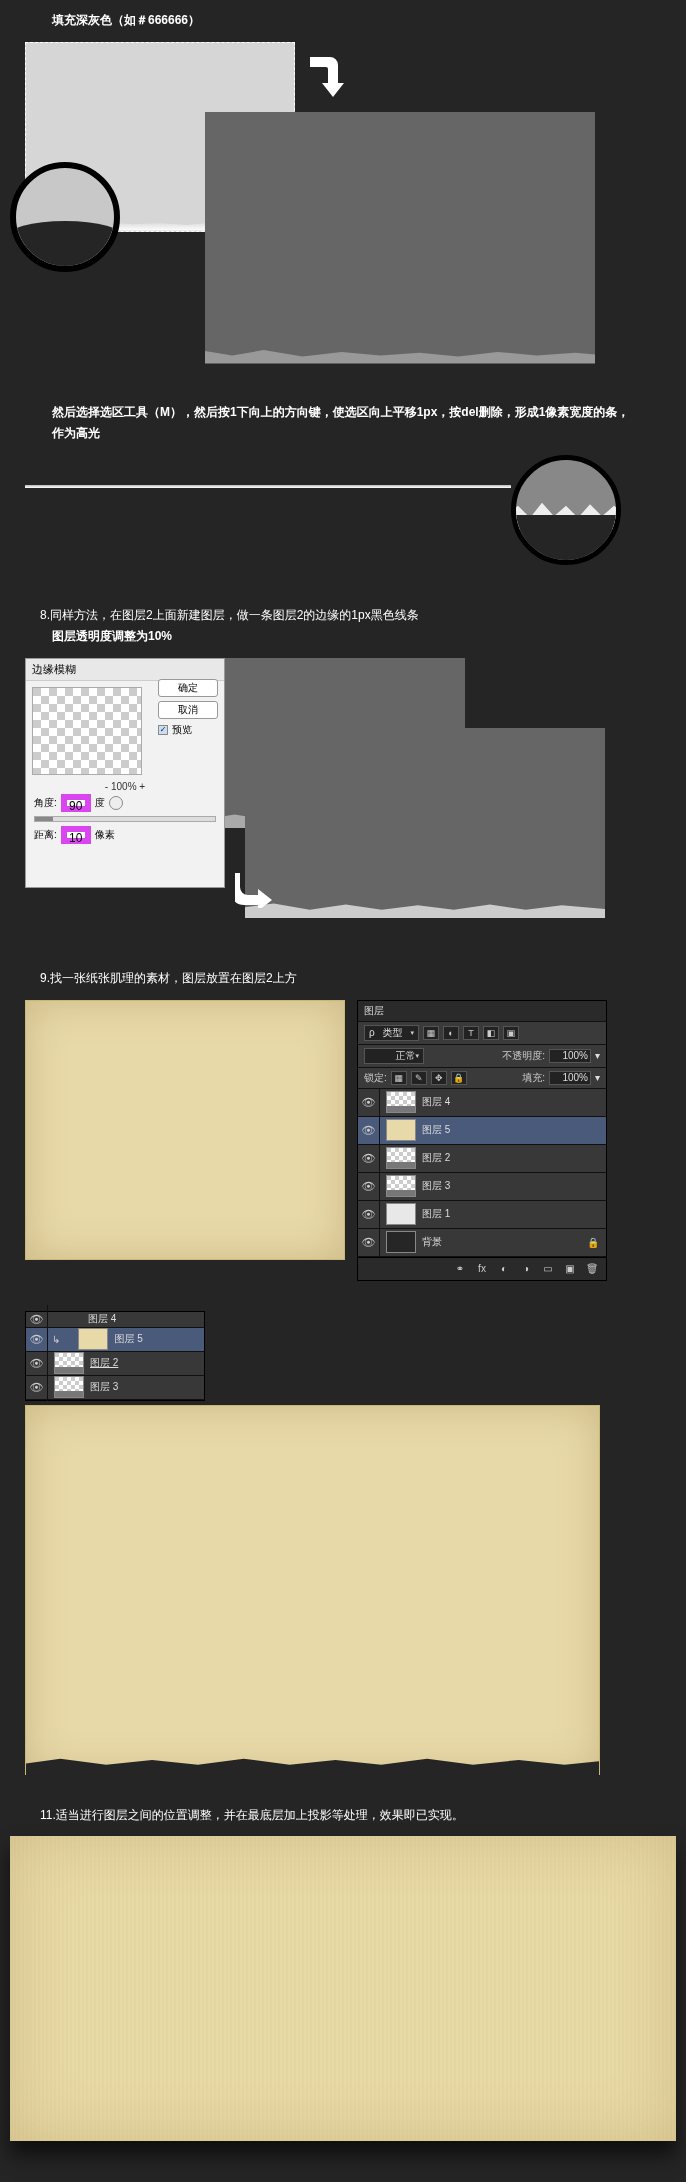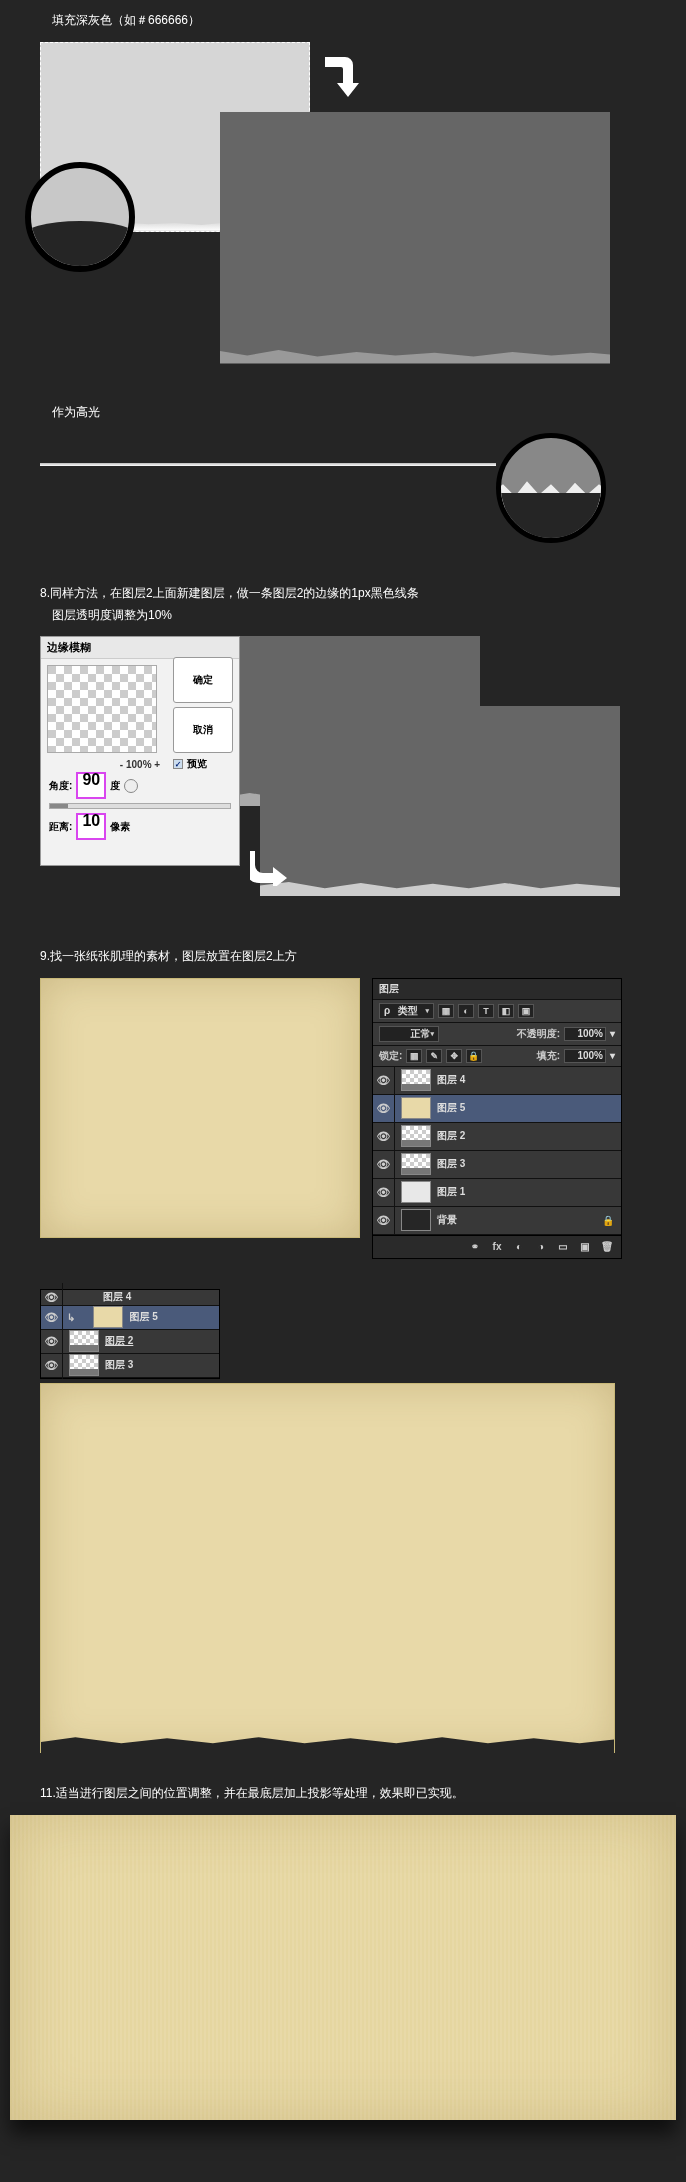--- a/index.html
+++ b/index.html
@@ -6,22 +6,22 @@
   body {
     width: 686px;
     background: #252525;
     font-family: "Microsoft YaHei", sans-serif;
     font-size: 12px;
     color: #fff;
     padding: 10px 0 40px 0;
   }
   .section { margin-bottom: 30px; }
   .caption { padding: 0 40px 10px 40px; line-height: 1.8; }
-  .caption .indent { padding-left: 12px; }
-  .fig { position: relative; margin: 0 40px; font-weight: bold; }
+  .caption .indent { padding-left: 12px; font-weight: bold; }
+  .fig { position: relative; margin: 0 25px; }
 
   
   .s6-box1 { position: absolute; top: 0; left: 0; width: 270px; height: 190px; background: #d6d6d6; border: 1px dashed #fff; }
   .s6-box1::after { content:""; position:absolute; bottom:0; left:0; right:0; height:14px; background: linear-gradient(180deg,#d6d6d6 30%, #e8e8e8 60%, #fff 100%); clip-path: polygon(0 40%, 5% 50%, 12% 30%, 20% 60%, 30% 40%, 40% 55%, 50% 45%, 60% 60%, 70% 40%, 80% 55%, 90% 45%, 100% 50%, 100% 100%, 0 100%); }
   .s6-box2 { position: absolute; top: 70px; left: 180px; width: 390px; height: 250px; background: #666666; }
   .s6-tear { position:absolute; bottom:-2px; left:0; right:0; height:18px; background:#999; clip-path: polygon(0 30%, 7% 55%, 15% 25%, 25% 60%, 35% 35%, 45% 55%, 55% 40%, 65% 60%, 75% 35%, 85% 55%, 95% 40%, 100% 50%, 100% 100%, 0 100%);}
   .s6-zoom { position:absolute; top:120px; left:-15px; width:110px; height:110px; border:6px solid #000; border-radius:50%; background:#c8c8c8; overflow:hidden; }
   .s6-zoom::after { content:""; position:absolute; top:55%; left:-10%; right:-10%; bottom:-10%; background:#252525; border-radius:50% 50% 0 0 / 30% 30% 0 0; }
   .s6-arrow { position:absolute; top:10px; left:280px; width:40px; height:50px; }
 
@@ -31,25 +31,25 @@
   .s7-zoom { position:absolute; top:0; right:40px; width:110px; height:110px; border:5px solid #000; border-radius:50%; background:#888; overflow:hidden; }
   .s7-zoom::before { content:""; position:absolute; top:40%; left:-10%; right:-10%; height:30px; background:#eee; clip-path: polygon(0 50%, 10% 20%, 20% 60%, 30% 10%, 40% 55%, 50% 20%, 60% 60%, 70% 15%, 80% 55%, 90% 20%, 100% 50%, 100% 100%, 0 100%); }
   .s7-zoom::after { content:""; position:absolute; top:55%; left:-10%; right:-10%; bottom:-10%; background:#252525; }
 
   
   .s8-wrap { position:relative; height:280px; }
   .s8-dialog { position:absolute; top:0; left:0; width:200px; height:230px; background:#f2f2f2; color:#000; font-size:10px; border:1px solid #999; }
   .s8-dialog-header { background:#e8e8e8; padding:3px 6px; border-bottom:1px solid #ccc; font-size:11px; }
   .s8-checker { margin:6px; width:110px; height:88px; background: repeating-conic-gradient(#fff 0 25%, #ccc 0 50%) 0 0/16px 16px; border:1px solid #aaa; }
   .s8-side-btns { position:absolute; top:20px; right:6px; width:60px; }
-  .s8-btn { background:#fff; border:1px solid #999; border-radius:3px; padding:15px 4px; margin-bottom:4px; text-align:center; font-size:10px; }
+  .s8-btn { background:#fff; border:1px solid #999; border-radius:3px; padding:1px 4px; margin-bottom:4px; text-align:center; font-size:10px; }
   .s8-chk { display:flex; align-items:center; gap:4px; font-size:10px; }
   .s8-chk .box { width:10px; height:10px; border:1px solid #888; background:#cde; display:inline-flex; align-items:center; justify-content:center; color:#027; font-size:8px; }
   .s8-row { padding:2px 8px; display:flex; align-items:center; gap:4px; }
-  .s8-input { width:30px; height:27px; border:2px solid #d946ef; background:#fff; text-align:center; line-height:12px; font-size:16px; }
+  .s8-input { width:30px; height:18px; border:6px solid #d946ef; background:#fff; text-align:center; line-height:12px; font-size:12px; }
   .s8-knob { width:14px; height:14px; border:1px solid #888; border-radius:50%; background:#eee; display:inline-block; }
   .s8-box1 { position:absolute; top:0; left:120px; width:320px; height:170px; background:#666; }
   .s8-box1::after { content:""; position:absolute; bottom:0; left:0; right:0; height:18px; background:#aaa; clip-path: polygon(0 40%, 8% 20%, 18% 55%, 28% 25%, 38% 55%, 48% 30%, 58% 55%, 68% 25%, 78% 55%, 88% 30%, 100% 50%, 100% 100%, 0 100%); }
   .s8-box2 { position:absolute; top:70px; left:220px; width:360px; height:190px; background:#666; }
   .s8-box2::after { content:""; position:absolute; bottom:0; left:0; right:0; height:18px; background:#ccc; clip-path: polygon(0 40%, 8% 20%, 18% 55%, 28% 25%, 38% 55%, 48% 30%, 58% 55%, 68% 25%, 78% 55%, 88% 30%, 100% 50%, 100% 100%, 0 100%); }
   .s8-arrow { position:absolute; top:210px; left:210px; width:40px; height:40px; }
 
   
   .s9-wrap { display:flex; gap:12px; align-items:flex-start; }
   .paper { width:320px; height:260px; background:#e8d9a8; box-shadow: inset 0 0 40px rgba(120,90,30,0.25); border:1px solid #c8b878; }
@@ -108,20 +108,21 @@
     <div class="s6-arrow">
       <svg class="arrow-svg" viewBox="0 0 40 50">
           <path d="M5 5 h20 a8 8 0 0 1 8 8 v18 h6 l-11 14 -11-14 h6 v-14 a2 2 0 0 0 -2 -2 h-16 z"></path>
         </svg>
     </div>
   </div>
 </div>
 
 <div class="section">
   <div class="caption">
+    <div class="indent">然后选择选区工具（M），然后按1下向上的方向键，使选区向上平移1px，按del删除，形成1像素宽度的条，</div>
     <div class="indent">作为高光</div>
   </div>
   <div class="fig">
     <div class="s7-wrap">
       <div class="s7-edge"></div>
       <div class="s7-zoom"></div>
     </div>
   </div>
 </div>
 

